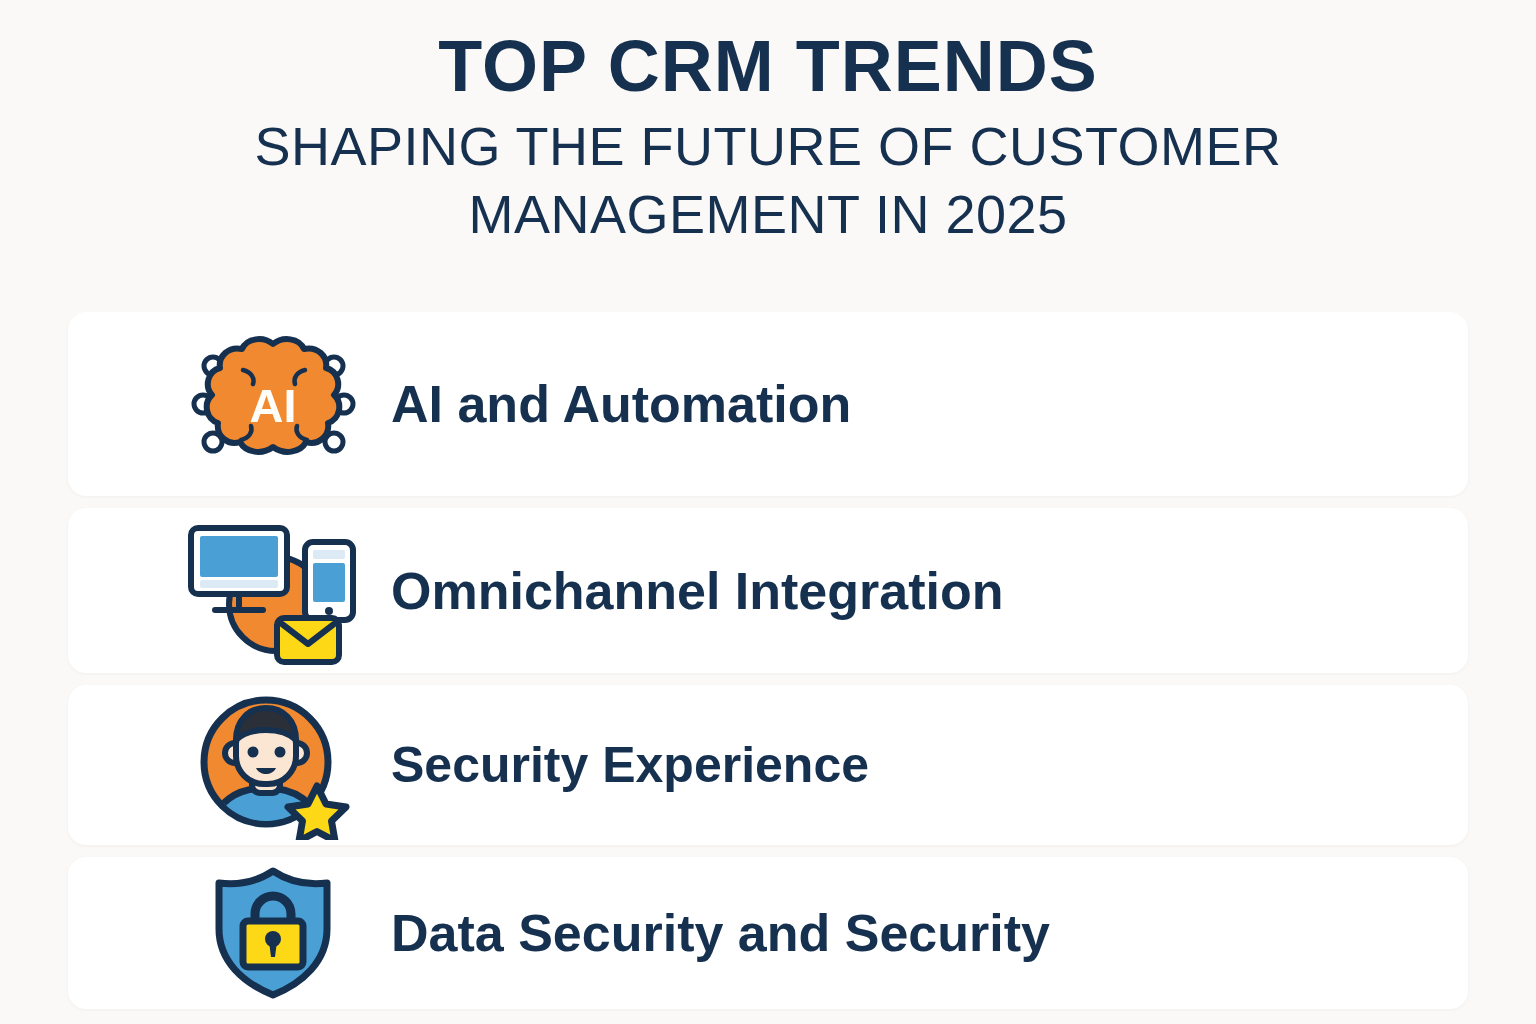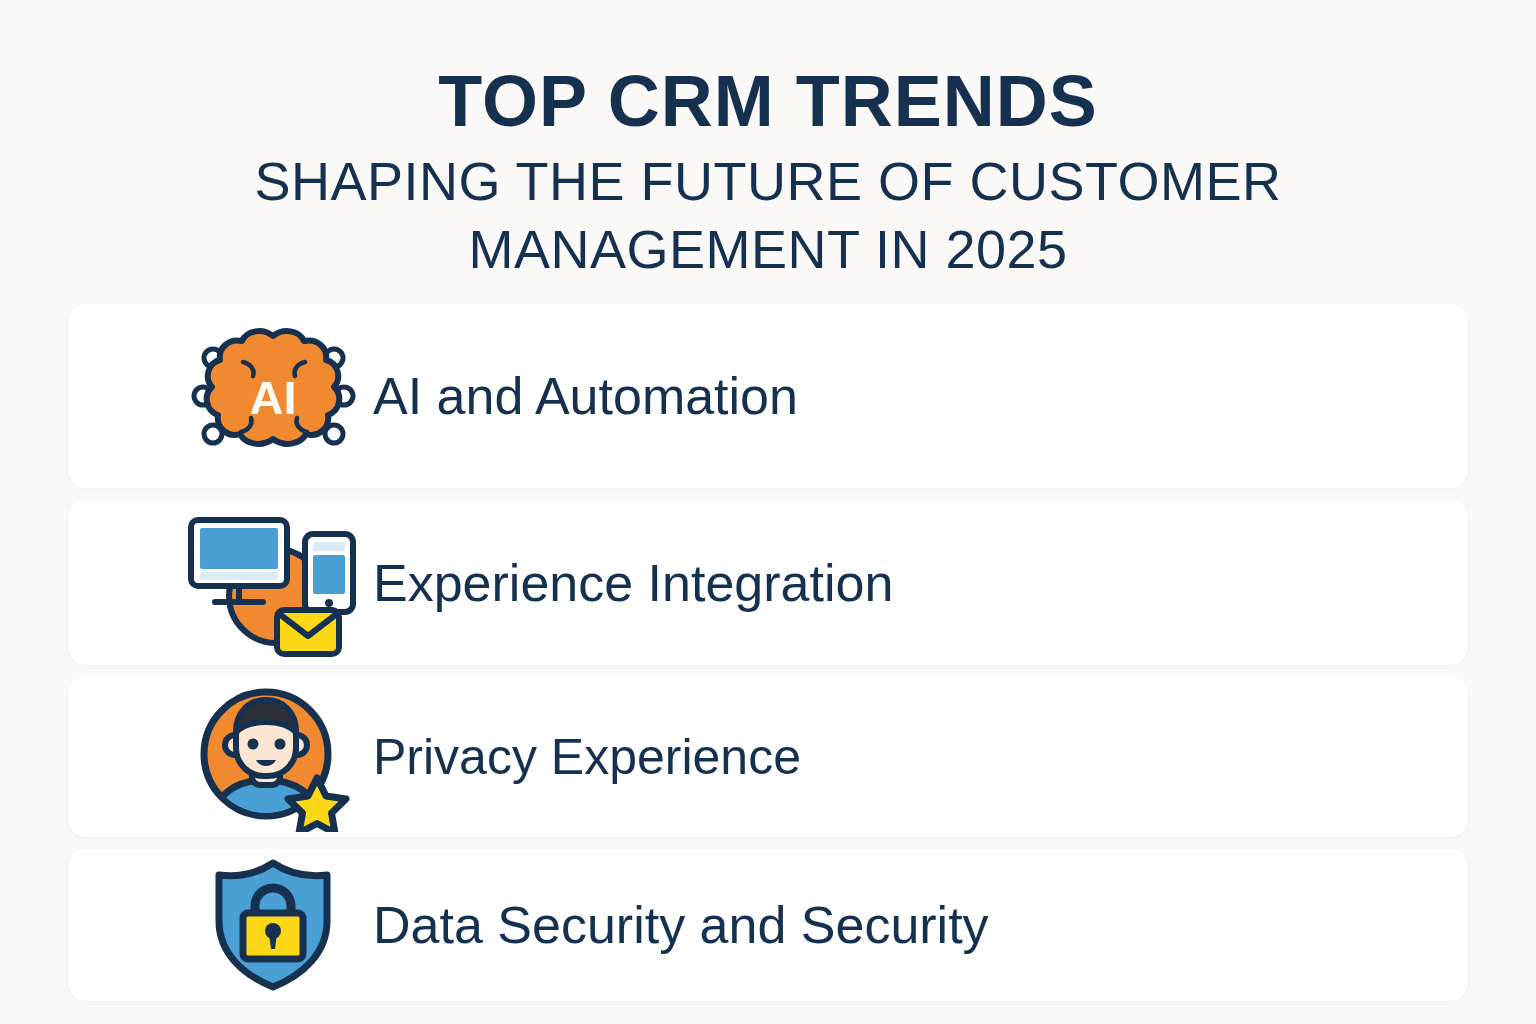--- a/index.html
+++ b/index.html
@@ -17,21 +17,21 @@
   .page {
     position: relative;
     width: 1536px;
     height: 1024px;
     background: #faf9f7;
     box-sizing: border-box;
   }
 
   
   .header {
-    padding-top: 61px;
+    padding-top: 26px;
     text-align: center;
   }
   .title-main {
     font-family: "Liberation Sans", sans-serif;
     font-weight: bold;
     font-size: 72px;
     line-height: 80px;
     letter-spacing: 1px;
     color: #16304f;
     margin: 0;
@@ -45,21 +45,21 @@
     letter-spacing: 0.5px;
     color: #16304f;
     margin: 6px auto 0 auto;
     max-width: 1250px;
     text-transform: uppercase;
   }
 
   
   .cards {
     position: absolute;
-    top: 304px;
+    top: 312px;
     left: 68px;
     width: 1400px;
   }
   .card {
     background: #ffffff;
     border-radius: 18px;
     box-shadow: 0 1px 3px rgba(120,120,120,0.07);
     display: flex;
     align-items: center;
     box-sizing: border-box;
@@ -74,24 +74,25 @@
   .icon-slot {
     width: 200px;
     min-width: 200px;
     height: 150px;
     display: flex;
     align-items: center;
     justify-content: center;
   }
   .card-label {
     font-family: "Liberation Sans", sans-serif;
-    font-weight: normal;
+    font-weight: bold;
     font-size: 52px;
     line-height: 62px;
     color: #16304f;
+    margin-left: 18px;
   }
   .card-3 .card-label { font-size: 50px; line-height: 64px; }
   svg { display: block; }
 </style>
 </head>
 <body>
 
 <div class="page">
 
   <div class="header">
@@ -167,21 +168,21 @@
 
           <rect x="124" y="26" width="48" height="78" rx="8" fill="#ffffff" stroke="#16304f" stroke-width="6"></rect>
           <rect x="132" y="34" width="32" height="9" rx="2" fill="#dbeaf5"></rect>
           <rect x="132" y="47" width="32" height="39" rx="2" fill="#4a9fd5"></rect>
           <circle cx="148" cy="95" r="4" fill="#16304f"></circle>
 
           <rect x="96" y="102" width="62" height="44" rx="7" fill="#fdd817" stroke="#16304f" stroke-width="6"></rect>
           <path d="M101 108 L127 128 L153 108" fill="none" stroke="#16304f" stroke-width="6" stroke-linecap="round" stroke-linejoin="round"></path>
         </svg>
       </div>
-      <div class="card-label">Experience Integration</div>
+      <div class="card-label">Omnichannel Integration</div>
     </div>
 
     <div class="card card-3">
       <div class="icon-slot">
         <svg width="175" height="150" viewBox="0 0 175 150" aria-hidden="true">
 
           <circle cx="80" cy="72" r="62" fill="#f0892f" stroke="#16304f" stroke-width="7"></circle>
 
           <defs>
             <clipPath id="avatarClip">
@@ -205,21 +206,21 @@
             <circle cx="67" cy="62" r="5.5" fill="#16304f"></circle>
             <circle cx="94" cy="62" r="5.5" fill="#16304f"></circle>
 
             <path d="M70 78 c 4 8 16 8 20 0 z" fill="#16304f"></path>
           </g>
 
           <path d="M131 96 l 9 18 l 20 3 l -14.5 14 l 3.5 20 l -18 -9.5 l -18 9.5 l 3.5 -20 l -14.5 -14 l 20 -3 z" fill="#fdd817" stroke="#16304f" stroke-width="7" stroke-linejoin="round"></path>
         </svg>
       </div>
       <div class="card-label">
-        <div>Privacy Experience</div>
+        <div>Security Experience</div>
       </div>
     </div>
 
     <div class="card card-4">
       <div class="icon-slot">
         <svg width="160" height="140" viewBox="0 0 160 140" aria-hidden="true">
 
           <path d="M80 8
                    c -18 12 -38 14 -54 12
                    v 46

